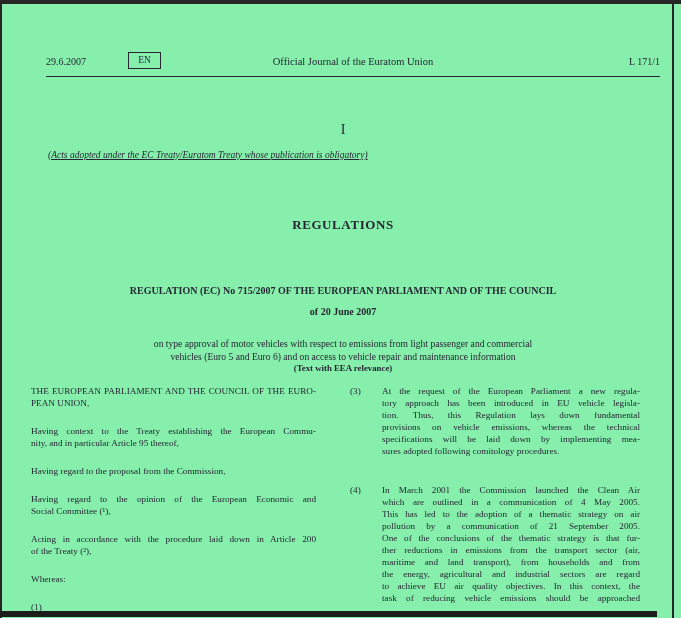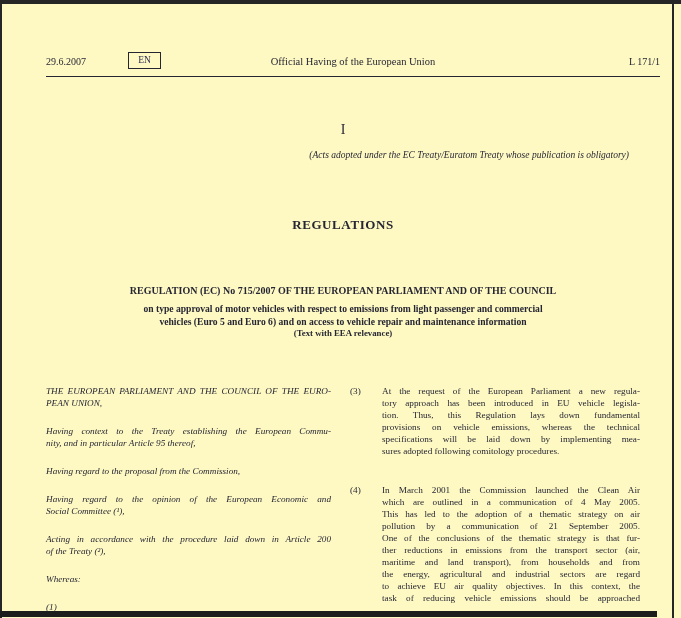--- a/index.html
+++ b/index.html
@@ -1,19 +1,19 @@
 <!DOCTYPE html>
 <html><head>
 <meta charset="utf-8">
 <style>
   html,body{margin:0;padding:0;background:#ffffff;}
   .page{
     position:relative;
     width:681px;height:618px;
-    background:#fef9c3;
+    background:#86efac;
     overflow:hidden;
     font-family:"Liberation Serif","DejaVu Serif",serif;
     color:#262633;
   }
   
   .frame-top{position:absolute;top:0;left:0;width:681px;height:4px;background:#262626;}
   .frame-left{position:absolute;top:0;left:0;width:2px;height:618px;background:#262626;}
   .frame-right{position:absolute;top:0;left:672px;width:2px;height:618px;background:#262626;}
   .frame-bottom{position:absolute;top:611px;left:0;width:657px;height:6px;background:#1d1d1d;}
 
@@ -27,33 +27,33 @@
     border:1.6px solid #262633;
     text-align:center;line-height:15px;
     font-size:9.5px;color:#2a2a55;font-family:Liberation Serif, serif;
   }
   .hdr-title{position:absolute;left:0;width:100%;top:4px;text-align:center;font-size:10.5px;}
   .hdr-page{position:absolute;right:0;top:4px;font-size:10px;}
   .hdr-rule{margin-top:4px;border-top:1.2px solid #262633;height:0;}
 
   
   .sec-numeral{position:absolute;top:122px;left:46px;width:594px;text-align:center;font-size:14px;}
-  .sec-note{position:absolute;top:150px;left:35px;width:594px;text-align:right;font-style:italic;font-size:9.5px;}
+  .sec-note{position:absolute;top:150px;left:48px;width:594px;text-align:left;font-style:italic;font-size:9.5px;text-decoration:underline;}
   .sec-heading{position:absolute;top:217px;left:46px;width:594px;text-align:center;font-size:13px;font-weight:bold;letter-spacing:0.6px;}
 
   
   .act{position:absolute;top:285px;left:46px;width:594px;text-align:center;}
   .act-title{font-size:10px;font-weight:bold;}
   .act-date{font-size:10px;font-weight:bold;margin-top:10px;}
-  .act-subject{font-size:9.6px;font-weight:bold;margin-top:6px;line-height:13px;}
+  .act-subject{font-size:9.6px;font-weight:normal;margin-top:20px;line-height:13px;}
   .act-relevance{font-size:8.8px;font-weight:bold;margin-top:0;}
 
   
   .col{position:absolute;top:385px;font-size:9.2px;line-height:12px;}
-  .col-left{left:46px;width:285px;font-style:italic;}
+  .col-left{left:31px;width:285px;}
   .col-right{left:350px;width:290px;}
   .para{position:relative;}
   .col-left .para + .para{margin-top:16px;}
   .col-right .para + .para{margin-top:27px;}
   .para.numbered .pbody{margin-left:32px;}
   .pnum{position:absolute;left:0;top:0;}
   .ln{text-align:justify;}
   .ln.just{text-align:justify;text-align-last:justify;}
 </style>
 </head>
@@ -63,32 +63,33 @@
 
   <div class="frame-top"></div>
   <div class="frame-left"></div>
   <div class="frame-right"></div>
   <div class="frame-bottom"></div>
 
   <div class="header">
     <div class="header-row">
       <span class="hdr-date">29.6.2007</span>
       <span class="hdr-lang">EN</span>
-      <span class="hdr-title">Official Having of the European Union</span>
+      <span class="hdr-title">Official Journal of the Euratom Union</span>
       <span class="hdr-page">L 171/1</span>
     </div>
     <div class="hdr-rule"></div>
   </div>
 
   <div class="sec-numeral">I</div>
   <div class="sec-note">(Acts adopted under the EC Treaty/Euratom Treaty whose publication is obligatory)</div>
   <div class="sec-heading">REGULATIONS</div>
 
   <div class="act">
     <div class="act-title">REGULATION (EC) No 715/2007 OF THE EUROPEAN PARLIAMENT AND OF THE COUNCIL</div>
+    <div class="act-date">of 20 June 2007</div>
     <div class="act-subject">
       <div>on type approval of motor vehicles with respect to emissions from light passenger and commercial</div>
       <div>vehicles (Euro 5 and Euro 6) and on access to vehicle repair and maintenance information</div>
     </div>
     <div class="act-relevance">(Text with EEA relevance)</div>
   </div>
 
   <div class="col col-left" id="col-left">
       <div class="para">
         <div class="pbody">

